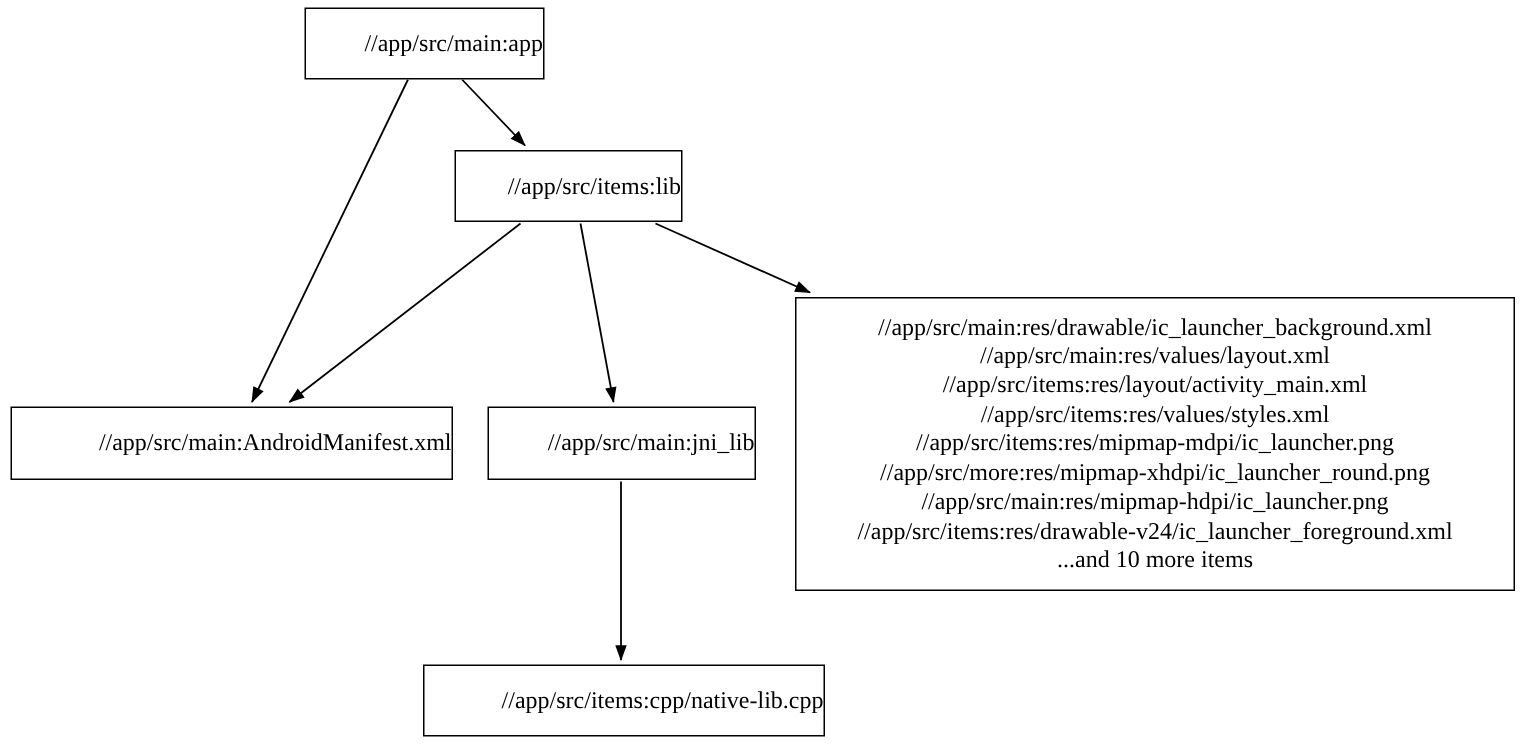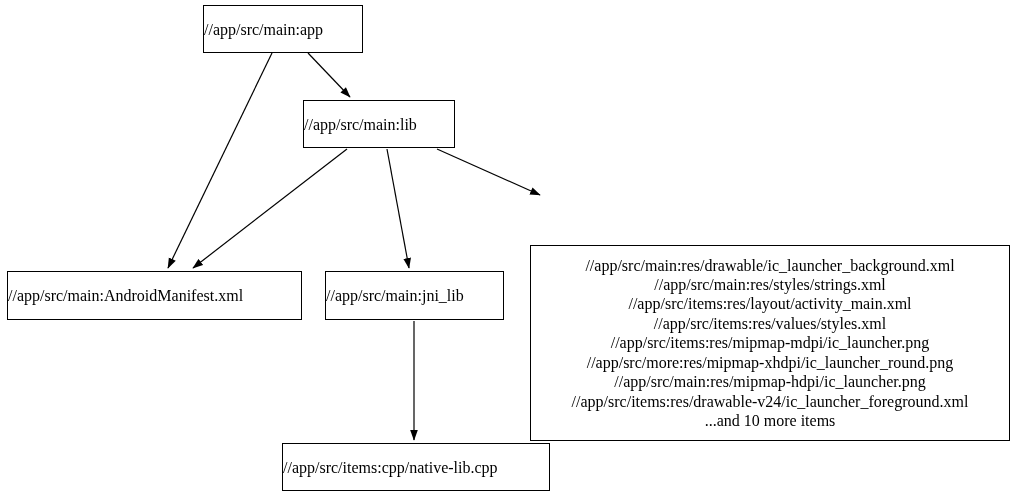--- a/index.html
+++ b/index.html
@@ -23,32 +23,31 @@
     width: 1018px;
     height: 496px;
   }
   .node {
     position: absolute;
     box-sizing: border-box;
     background: #ffffff;
     border: 1px solid #000000;
     display: flex;
     align-items: center;
-    justify-content: flex-start;
+    justify-content: flex-end;
     text-align: center;
     font-size: 16px;
     line-height: 19px;
     white-space: nowrap;
   }
   .node.multi {
     flex-direction: column;
     justify-content: center;
     line-height: 19.4px;
     padding: 16px 6px;
-    margin-top: 47px;
   }
   .node-app      { left: 203px; top: 5px;   width: 160px; height: 48px; }
   .node-lib      { left: 303px; top: 100px; width: 152px; height: 48px; }
   .node-manifest { left: 7px;   top: 271px; width: 295px; height: 49px; }
   .node-jni      { left: 325px; top: 271px; width: 179px; height: 49px; }
   .node-res      { left: 530px; top: 198px; width: 480px; height: 196px; }
   .node-cpp      { left: 282px; top: 443px; width: 268px; height: 48px; }
 </style>
 </head>
 <body>
@@ -67,34 +66,34 @@
     <line x1="387" y1="149" x2="409" y2="268" stroke="#000000" stroke-width="1.2" marker-end="url(#arrow)"></line>
     <line x1="437" y1="149" x2="540" y2="195" stroke="#000000" stroke-width="1.2" marker-end="url(#arrow)"></line>
     <line x1="414" y1="321" x2="414" y2="440" stroke="#000000" stroke-width="1.2" marker-end="url(#arrow)"></line>
   </svg>
 
   <div class="node node-app">
     <span>//app/src/main:app</span>
   </div>
 
   <div class="node node-lib">
-    <span>//app/src/main:lib</span>
+    <span>//app/src/items:lib</span>
   </div>
 
   <div class="node node-jni">
     <span>//app/src/main:jni_lib</span>
   </div>
 
   <div class="node node-manifest">
     <span>//app/src/main:AndroidManifest.xml</span>
   </div>
 
   <div class="node multi node-res">
     <div>//app/src/main:res/drawable/ic_launcher_background.xml</div>
-    <div>//app/src/main:res/styles/strings.xml</div>
+    <div>//app/src/main:res/values/layout.xml</div>
     <div>//app/src/items:res/layout/activity_main.xml</div>
     <div>//app/src/items:res/values/styles.xml</div>
     <div>//app/src/items:res/mipmap-mdpi/ic_launcher.png</div>
     <div>//app/src/more:res/mipmap-xhdpi/ic_launcher_round.png</div>
     <div>//app/src/main:res/mipmap-hdpi/ic_launcher.png</div>
     <div>//app/src/items:res/drawable-v24/ic_launcher_foreground.xml</div>
     <div>...and 10 more items</div>
   </div>
 
   <div class="node node-cpp">

